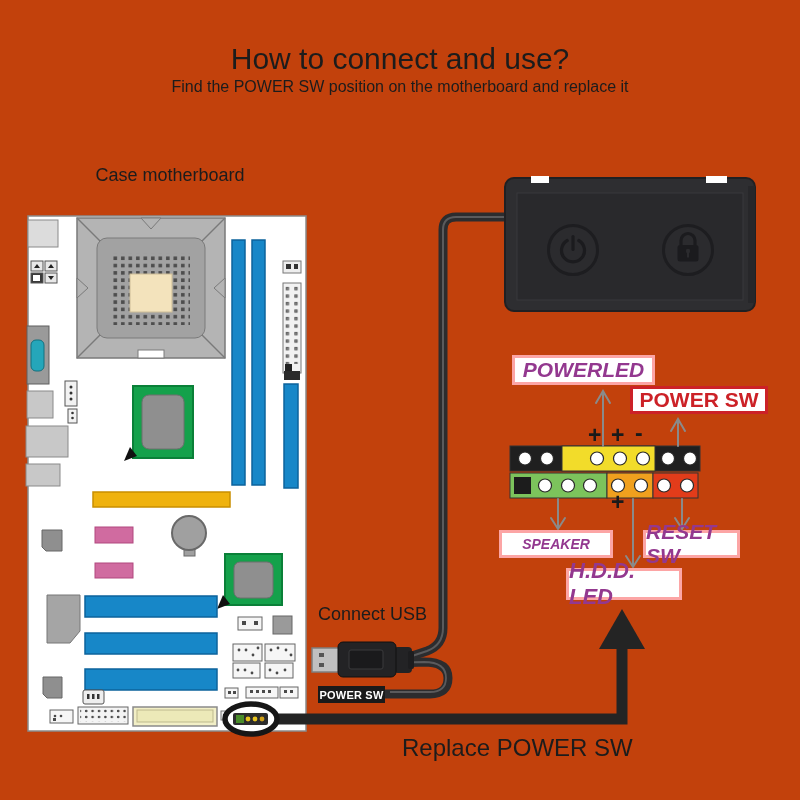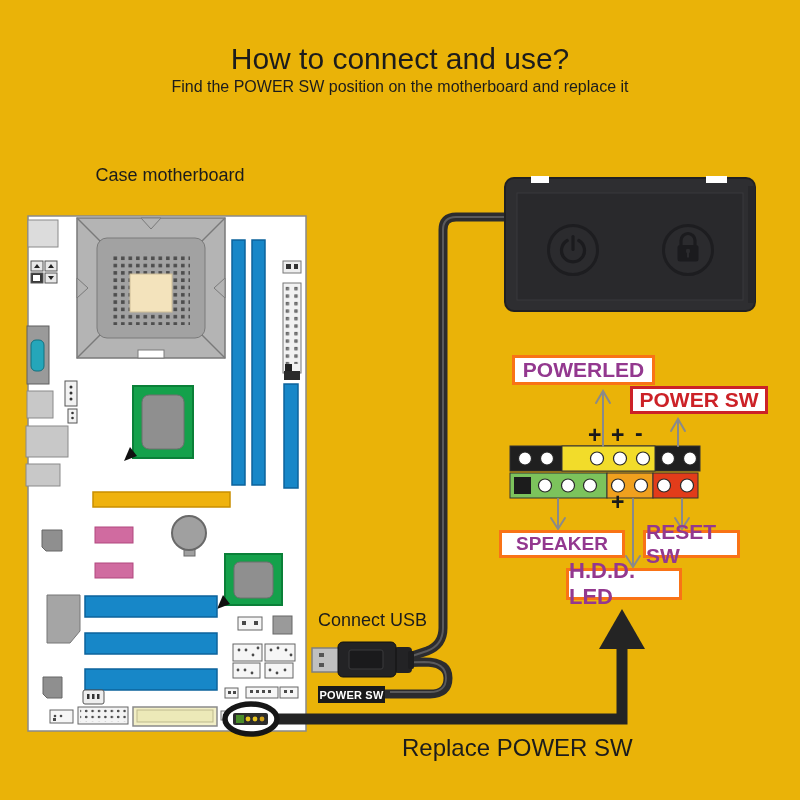--- a/index.html
+++ b/index.html
@@ -1,31 +1,31 @@
 <!DOCTYPE html>
 <html><head>
 <meta charset="utf-8">
 <style>
   html,body{margin:0;padding:0;background:#fff;}
-  #stage{position:relative;width:800px;height:800px;background:#eab308;overflow:hidden;
+  #stage{position:relative;width:800px;height:800px;background:#c2410c;overflow:hidden;
          font-family:"Liberation Sans",sans-serif;color:#1b1b1b;}
   .abs{position:absolute;}
   .txt{position:absolute;white-space:nowrap;}
   #title{left:0;top:42px;width:800px;text-align:center;font-size:30px;font-weight:400;color:#1c1c1c;}
   #subtitle{left:0;top:78px;width:800px;text-align:center;font-size:16px;color:#1c1c1c;}
   #board-label{left:30px;top:165px;width:280px;text-align:center;font-size:18px;color:#1c1c1c;}
-  #connect-usb{left:318px;top:604px;font-size:18px;color:#1c1c1c;margin-top:6px;}
+  #connect-usb{left:318px;top:604px;font-size:18px;color:#1c1c1c;}
   #replace-label{left:402px;top:734px;font-size:24px;color:#1c1c1c;}
   .lbl-box{position:absolute;display:flex;align-items:center;justify-content:center;
            background:#fff;font-weight:bold;box-sizing:border-box;}
-  .purple{color:#93388f;border:3px solid #f97316;}
+  .purple{color:#93388f;border:3px solid #fca5a5;font-style:italic;}
   .redbox{color:#cc2127;border:3px solid #cc2127;}
   #box-powerled{left:512px;top:355px;width:143px;height:30px;font-size:21px;}
   #box-powersw{left:630px;top:386px;width:138px;height:28px;font-size:21px;}
-  #box-speaker{left:499px;top:530px;width:126px;height:28px;font-size:19px;}
+  #box-speaker{left:499px;top:530px;width:114px;height:28px;font-size:14px;}
   #box-resetsw{left:643px;top:530px;width:97px;height:28px;font-size:21px;}
   #box-hddled{left:566px;top:568px;width:116px;height:32px;font-size:22px;}
   .pol{position:absolute;font-weight:bold;font-size:23px;color:#1a1a1a;}
   #pol-p1{left:588px;top:422px;}
   #pol-p2{left:611px;top:422px;}
   #pol-m1{left:635px;top:420px;}
   #pol-p3{left:611px;top:489px;}
   #powersw-tag{left:318px;top:686px;width:67px;height:17px;background:#1a1a1a;color:#fff;
                font-size:11px;font-weight:bold;display:flex;align-items:center;justify-content:center;
                letter-spacing:.2px;}

